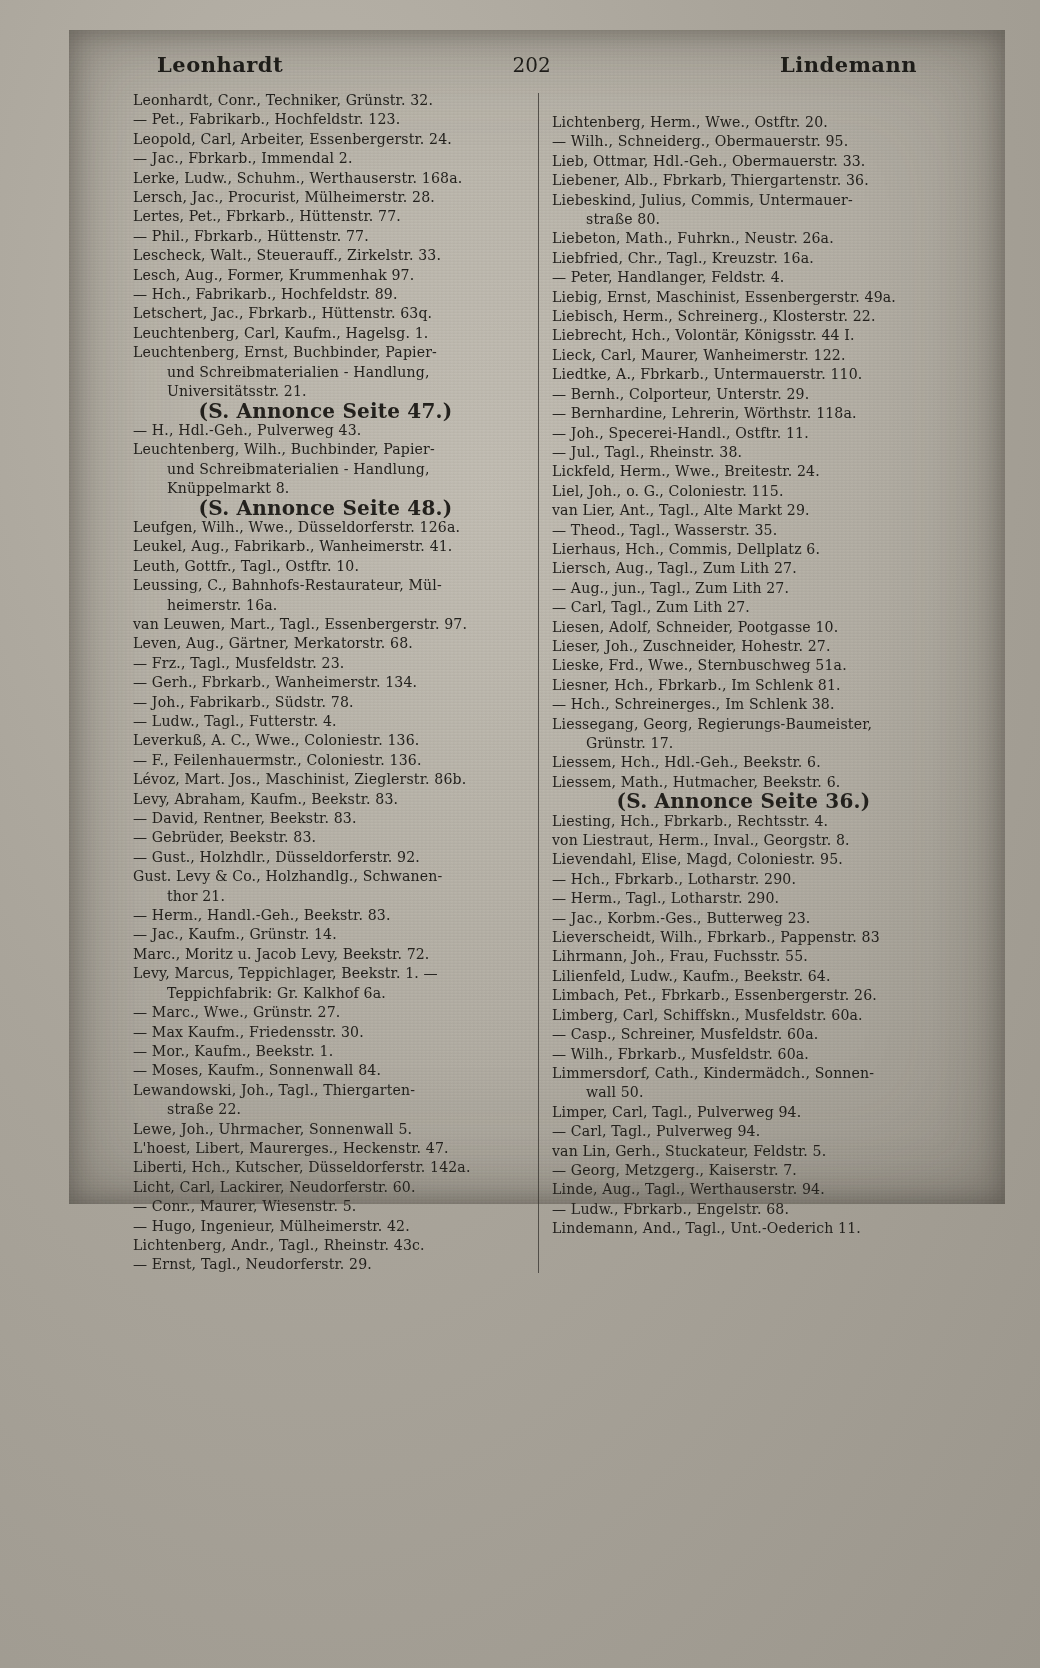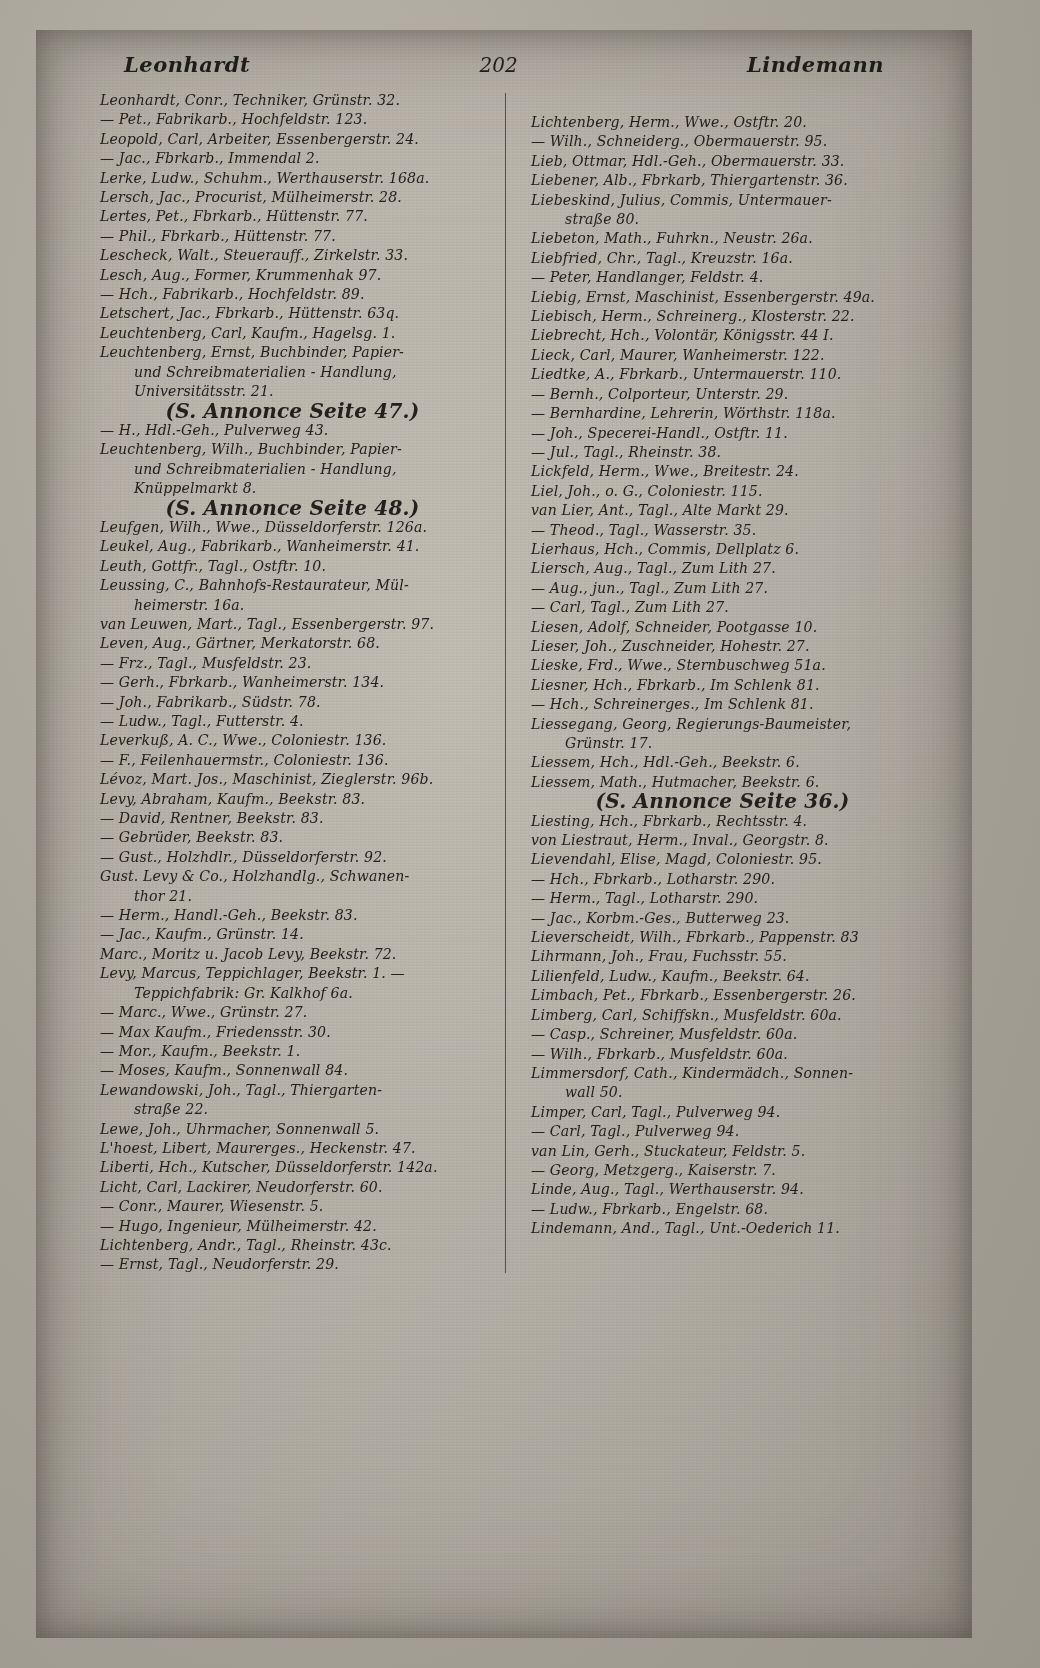--- a/index.html
+++ b/index.html
@@ -16,29 +16,28 @@
   .page {
     position: relative;
     width: 1040px;
     height: 1668px;
     background:
       radial-gradient(ellipse at 30% 20%, #b9b4aa 0%, #a9a49a 45%, #9b968c 100%);
     box-sizing: border-box;
   }
   .paper {
     position: absolute;
-    left: 36px;
+    left: 69px;
     top: 30px;
     width: 936px;
-    height: 1608px;
+    height: 1174px;
     background:
       linear-gradient(125deg, rgba(255,255,255,0.05) 0%, rgba(0,0,0,0.05) 100%),
       radial-gradient(ellipse at 45% 40%, #c4bfb4 0%, #b6b1a6 55%, #a5a096 100%);
     box-shadow: 0 0 26px rgba(0,0,0,0.25) inset;
-    font-style: italic;
   }
   .grain {
     position: absolute;
     inset: 0;
     pointer-events: none;
     background-image:
       repeating-linear-gradient(0deg, rgba(0,0,0,0.035) 0px, rgba(0,0,0,0.035) 1px, rgba(255,255,255,0.02) 2px, rgba(255,255,255,0.02) 3px),
       repeating-linear-gradient(90deg, rgba(0,0,0,0.02) 0px, rgba(0,0,0,0.02) 1px, rgba(255,255,255,0.015) 2px, rgba(255,255,255,0.015) 4px);
     opacity: 0.7;
   }
@@ -64,21 +63,21 @@
   }
   .header .hc {
     font-family: "DejaVu Serif", serif;
     font-size: 20px;
     font-weight: normal;
   }
   .columns {
     position: relative;
     display: flex;
     width: 830px;
-    gap: 16px;
+    gap: 4px;
   }
   .col {
     width: 405px;
     padding: 0 6px;
     box-sizing: border-box;
   }
   .col.left { padding-right: 14px; }
   .col.right { padding-left: 16px; margin-top: 22px; }
   .divider {
     position: absolute;
@@ -163,21 +162,21 @@
             <div class="entry">Leuth, Gottfr., Tagl., Ostftr. 10.</div>
             <div class="entry">Leussing, C., Bahnhofs-Restaurateur, Mül-<span class="ind">heimerstr. 16a.</span></div>
             <div class="entry">van Leuwen, Mart., Tagl., Essenbergerstr. 97.</div>
             <div class="entry">Leven, Aug., Gärtner, Merkatorstr. 68.</div>
             <div class="entry">— Frz., Tagl., Musfeldstr. 23.</div>
             <div class="entry">— Gerh., Fbrkarb., Wanheimerstr. 134.</div>
             <div class="entry">— Joh., Fabrikarb., Südstr. 78.</div>
             <div class="entry">— Ludw., Tagl., Futterstr. 4.</div>
             <div class="entry">Leverkuß, A. C., Wwe., Coloniestr. 136.</div>
             <div class="entry">— F., Feilenhauermstr., Coloniestr. 136.</div>
-            <div class="entry">Lévoz, Mart. Jos., Maschinist, Zieglerstr. 96b.</div>
+            <div class="entry">Lévoz, Mart. Jos., Maschinist, Zieglerstr. 86b.</div>
             <div class="entry">Levy, Abraham, Kaufm., Beekstr. 83.</div>
             <div class="entry">— David, Rentner, Beekstr. 83.</div>
             <div class="entry">— Gebrüder, Beekstr. 83.</div>
             <div class="entry">— Gust., Holzhdlr., Düsseldorferstr. 92.</div>
             <div class="entry">Gust. Levy &amp; Co., Holzhandlg., Schwanen-<span class="ind">thor 21.</span></div>
             <div class="entry">— Herm., Handl.-Geh., Beekstr. 83.</div>
             <div class="entry">— Jac., Kaufm., Grünstr. 14.</div>
             <div class="entry">Marc., Moritz u. Jacob Levy, Beekstr. 72.</div>
             <div class="entry">Levy, Marcus, Teppichlager, Beekstr. 1. —<span class="ind">Teppichfabrik: Gr. Kalkhof 6a.</span></div>
             <div class="entry">— Marc., Wwe., Grünstr. 27.</div>
@@ -217,21 +216,21 @@
             <div class="entry">van Lier, Ant., Tagl., Alte Markt 29.</div>
             <div class="entry">— Theod., Tagl., Wasserstr. 35.</div>
             <div class="entry">Lierhaus, Hch., Commis, Dellplatz 6.</div>
             <div class="entry">Liersch, Aug., Tagl., Zum Lith 27.</div>
             <div class="entry">— Aug., jun., Tagl., Zum Lith 27.</div>
             <div class="entry">— Carl, Tagl., Zum Lith 27.</div>
             <div class="entry">Liesen, Adolf, Schneider, Pootgasse 10.</div>
             <div class="entry">Lieser, Joh., Zuschneider, Hohestr. 27.</div>
             <div class="entry">Lieske, Frd., Wwe., Sternbuschweg 51a.</div>
             <div class="entry">Liesner, Hch., Fbrkarb., Im Schlenk 81.</div>
-            <div class="entry">— Hch., Schreinerges., Im Schlenk 81.</div>
+            <div class="entry">— Hch., Schreinerges., Im Schlenk 38.</div>
             <div class="entry">Liessegang, Georg, Regierungs-Baumeister,<span class="ind">Grünstr. 17.</span></div>
             <div class="entry">Liessem, Hch., Hdl.-Geh., Beekstr. 6.</div>
             <div class="entry">Liessem, Math., Hutmacher, Beekstr. 6.</div>
             <div class="entry centered">(S. Annonce Seite 36.)</div>
             <div class="entry">Liesting, Hch., Fbrkarb., Rechtsstr. 4.</div>
             <div class="entry">von Liestraut, Herm., Inval., Georgstr. 8.</div>
             <div class="entry">Lievendahl, Elise, Magd, Coloniestr. 95.</div>
             <div class="entry">— Hch., Fbrkarb., Lotharstr. 290.</div>
             <div class="entry">— Herm., Tagl., Lotharstr. 290.</div>
             <div class="entry">— Jac., Korbm.-Ges., Butterweg 23.</div>

